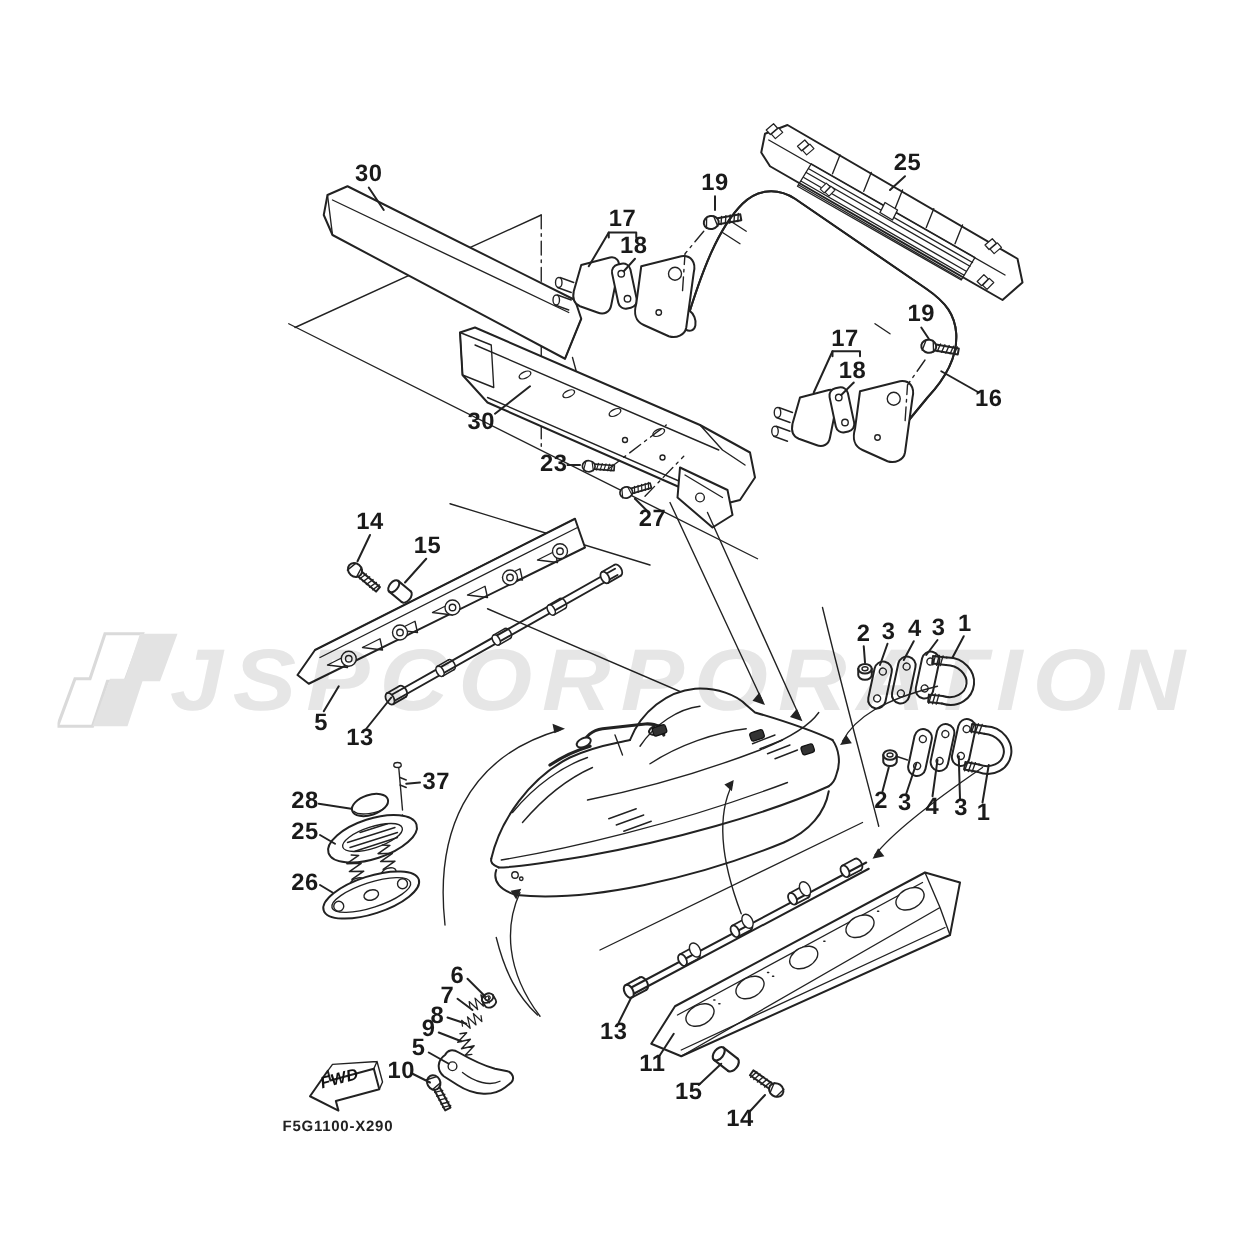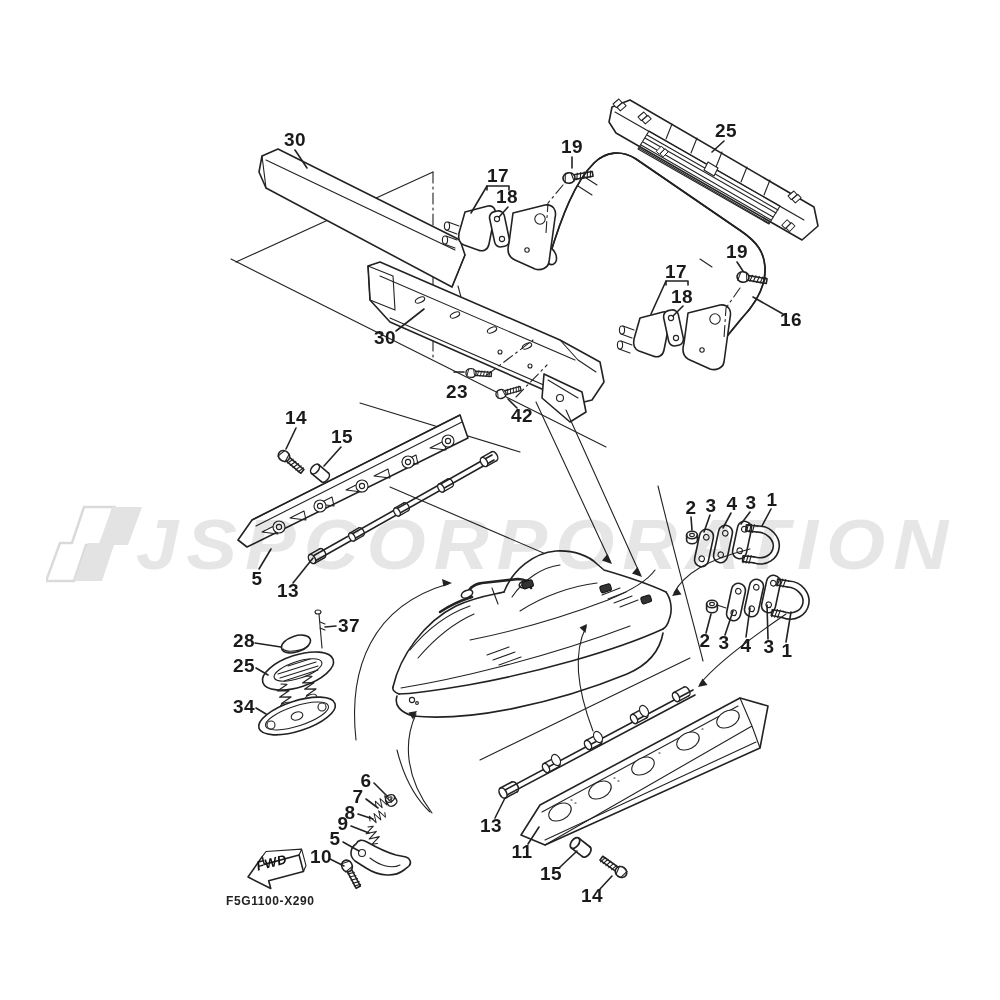--- a/index.html
+++ b/index.html
@@ -375,35 +375,35 @@
       <div class="plabel" style="left: 295px; top: 140px;">30</div>
       <div class="plabel" style="left: 726px; top: 131px;">25</div>
       <div class="plabel" style="left: 572px; top: 147px;">19</div>
       <div class="plabel" style="left: 498px; top: 176px;">17</div>
       <div class="plabel" style="left: 507px; top: 197px;">18</div>
       <div class="plabel" style="left: 737px; top: 252px;">19</div>
       <div class="plabel" style="left: 676px; top: 272px;">17</div>
       <div class="plabel" style="left: 682px; top: 297px;">18</div>
       <div class="plabel" style="left: 791px; top: 320px;">16</div>
       <div class="plabel" style="left: 385px; top: 338px;">30</div>
-      <div class="plabel" style="left: 457px; top: 372px; margin-top: 20px;">23</div>
-      <div class="plabel" style="left: 522px; top: 416px;">42</div>
+      <div class="plabel" style="left: 443px; top: 372px;">23</div>
+      <div class="plabel" style="left: 522px; top: 416px;">27</div>
       <div class="plabel" style="left: 296px; top: 418px;">14</div>
       <div class="plabel" style="left: 342px; top: 437px;">15</div>
       <div class="plabel" style="left: 257px; top: 579px;">5</div>
       <div class="plabel" style="left: 288px; top: 591px;">13</div>
       <div class="plabel" style="left: 691px; top: 508px;">2</div>
       <div class="plabel" style="left: 711px; top: 506px;">3</div>
       <div class="plabel" style="left: 732px; top: 504px;">4</div>
       <div class="plabel" style="left: 751px; top: 503px;">3</div>
       <div class="plabel" style="left: 772px; top: 500px;">1</div>
       <div class="plabel" style="left: 244px; top: 641px;">28</div>
       <div class="plabel" style="left: 349px; top: 626px;">37</div>
       <div class="plabel" style="left: 244px; top: 666px;">25</div>
-      <div class="plabel" style="left: 244px; top: 707px;">34</div>
+      <div class="plabel" style="left: 244px; top: 707px;">26</div>
       <div class="plabel" style="left: 705px; top: 641px;">2</div>
       <div class="plabel" style="left: 724px; top: 643px;">3</div>
       <div class="plabel" style="left: 746px; top: 646px;">4</div>
       <div class="plabel" style="left: 769px; top: 647px;">3</div>
       <div class="plabel" style="left: 787px; top: 651px;">1</div>
       <div class="plabel" style="left: 366px; top: 781px;">6</div>
       <div class="plabel" style="left: 358px; top: 797px;">7</div>
       <div class="plabel" style="left: 350px; top: 813px;">8</div>
       <div class="plabel" style="left: 343px; top: 824px;">9</div>
       <div class="plabel" style="left: 335px; top: 839px;">5</div>

